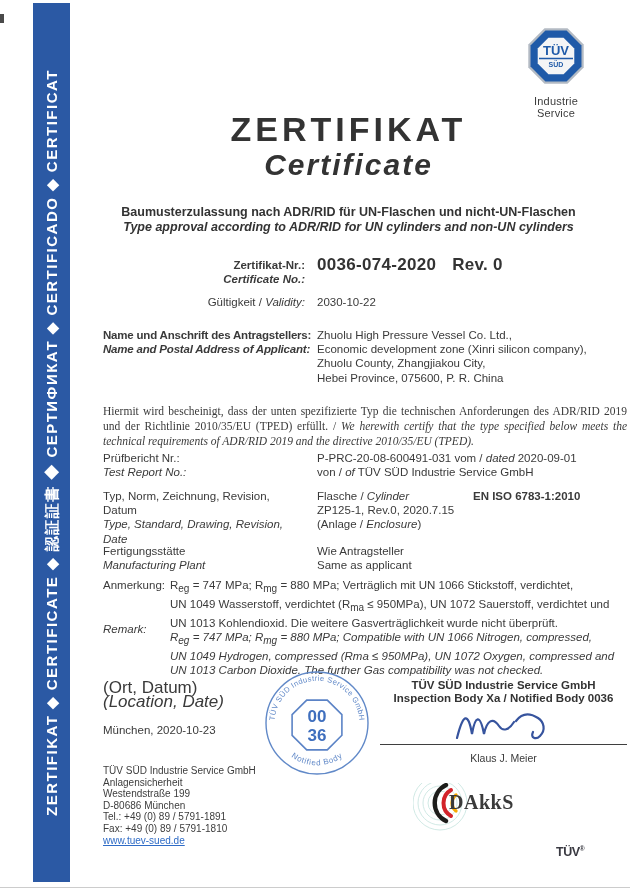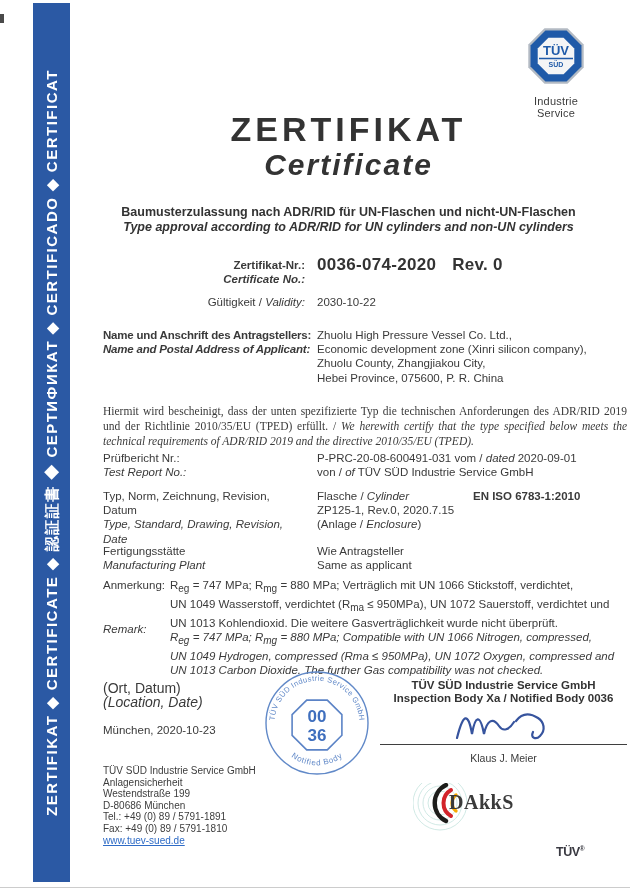--- a/index.html
+++ b/index.html
@@ -42,21 +42,21 @@
              text-align:justify;color:#3a3a3a;font-family:Liberation Serif, serif;}
 
   
   .remark{left:103px;top:578px;width:524px;font-size:11.5px;line-height:14.5px;position:absolute;}
   .remark .lab-de{position:absolute;left:0;top:0;text-align:right;}
   .remark .lab-en{position:absolute;left:0;top:43.5px;font-style:italic;}
   .remark .rbody{margin-left:67px;}
   sub.f{font-size:10px;}
 
   
-  .ort{left:103px;top:681px;font-size:14px;line-height:14px;}
+  .ort{left:103px;top:681px;font-size:17px;line-height:14px;}
   .city{left:103px;top:724px;font-size:11.5px;}
   .issuer{left:103px;top:765px;font-size:10px;line-height:11.6px;color:#3d3d3d;}
   .issuer a{color:#2e6bc6;text-decoration:underline;}
 
   .stamp{left:264px;top:670px;}
 
   .sign-block{left:380px;top:679px;width:247px;text-align:center;}
   .sign-org{font-size:11.5px;font-weight:bold;line-height:13px;color:#333333;}
   .sig-wrap{height:38px;margin-top:1px;}
   .sign-line{border-top:1px solid #3f3f3f;margin-top:0;}

